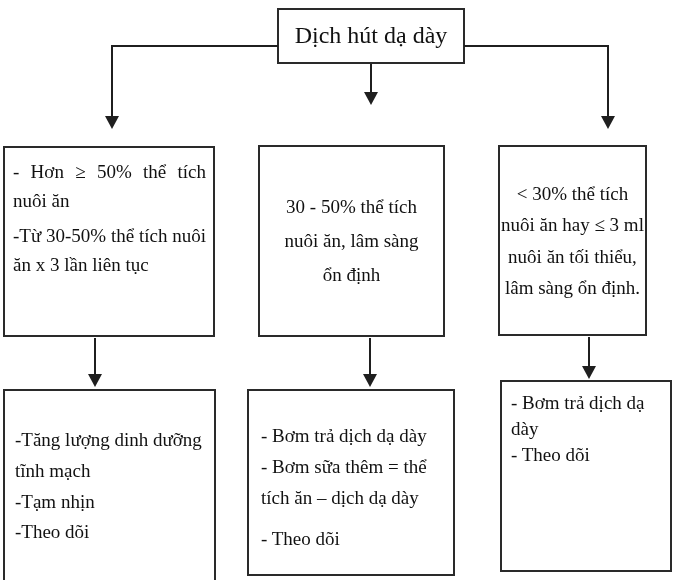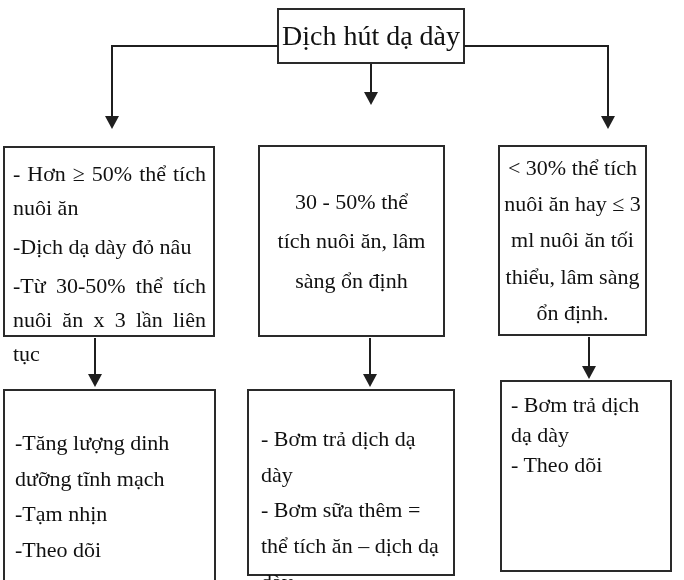--- a/index.html
+++ b/index.html
@@ -9,40 +9,40 @@
     background:#ffffff;
     overflow:hidden;
     font-family:"Liberation Serif","DejaVu Serif",serif;
     color:#111111;
   }
   .box{
     position:absolute;
     border:2px solid #2a2a2a;
     background:#ffffff;
     box-sizing:border-box;
-    font-size:22px;
+    font-size:19px;
     line-height:1.55;
   }
   .center-box{
     display:flex;align-items:center;justify-content:center;
     text-align:center;
   }
   .vline{position:absolute;width:2px;background:#1f1f1f;}
   .hline{position:absolute;height:2px;background:#1f1f1f;}
   .arrowhead{
     position:absolute;width:0;height:0;
     border-left:7px solid transparent;
     border-right:7px solid transparent;
     border-top:13px solid #1f1f1f;
   }
   .item{margin:0 0 5px 0;}
   .justify{text-align:justify;}
   #root-box{
     left:277px;top:8px;width:188px;height:56px;
-    font-size:28px;
+    font-size:24px;
     display:flex;align-items:center;justify-content:center;
   }
   #cond-left{left:3px;top:146px;width:212px;height:191px;padding:9px 7px 0 8px;}
   #cond-mid{left:258px;top:145px;width:187px;height:192px;line-height:1.8;}
   #cond-right{left:498px;top:145px;width:149px;height:191px;line-height:1.65;}
   #act-left{left:3px;top:389px;width:213px;height:200px;padding:34px 10px 0 10px;line-height:1.62;}
   #act-mid{left:247px;top:389px;width:208px;height:187px;padding:30px 8px 0 12px;line-height:1.62;}
   #act-right{left:500px;top:380px;width:172px;height:192px;padding:8px 9px 0 9px;line-height:1.37;}
   #act-right .item{margin-bottom:0;}
 </style>
@@ -62,21 +62,20 @@
   <div class="arrowhead" style="left:105px;top:116px;"></div>
 
   <div class="vline" style="left:370px;top:64px;height:29px;"></div>
   <div class="arrowhead" style="left:364px;top:92px;"></div>
 
   <div class="vline" style="left:607px;top:45px;height:72px;"></div>
   <div class="arrowhead" style="left:601px;top:116px;"></div>
 
   <div class="box" id="cond-left">
     <div class="item justify">- Hơn ≥ 50% thể tích nuôi ăn</div>
-    <div class="item">-Dịch dạ dày đỏ nâu</div>
     <div class="item justify">-Từ 30-50% thể tích nuôi ăn x 3 lần liên tục</div>
   </div>
 
   <div class="box center-box" id="cond-mid">
     <div style="width:150px;">30 - 50% thể tích nuôi ăn, lâm sàng ổn định</div>
   </div>
 
   <div class="box center-box" id="cond-right">
     <div style="width:152px;">&lt; 30% thể tích nuôi ăn hay ≤ 3 ml nuôi ăn tối thiểu, lâm sàng ổn định.</div>
   </div>

